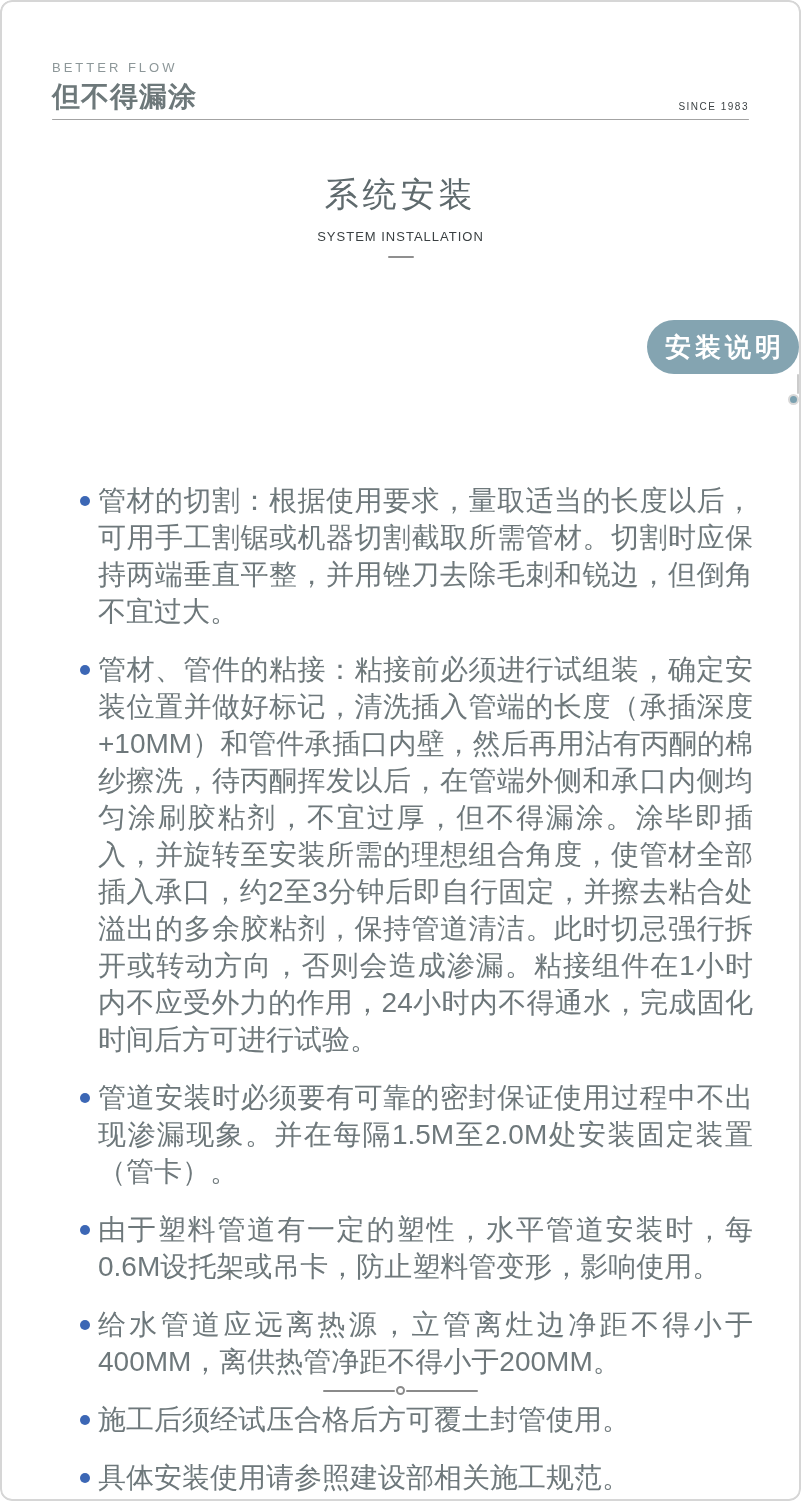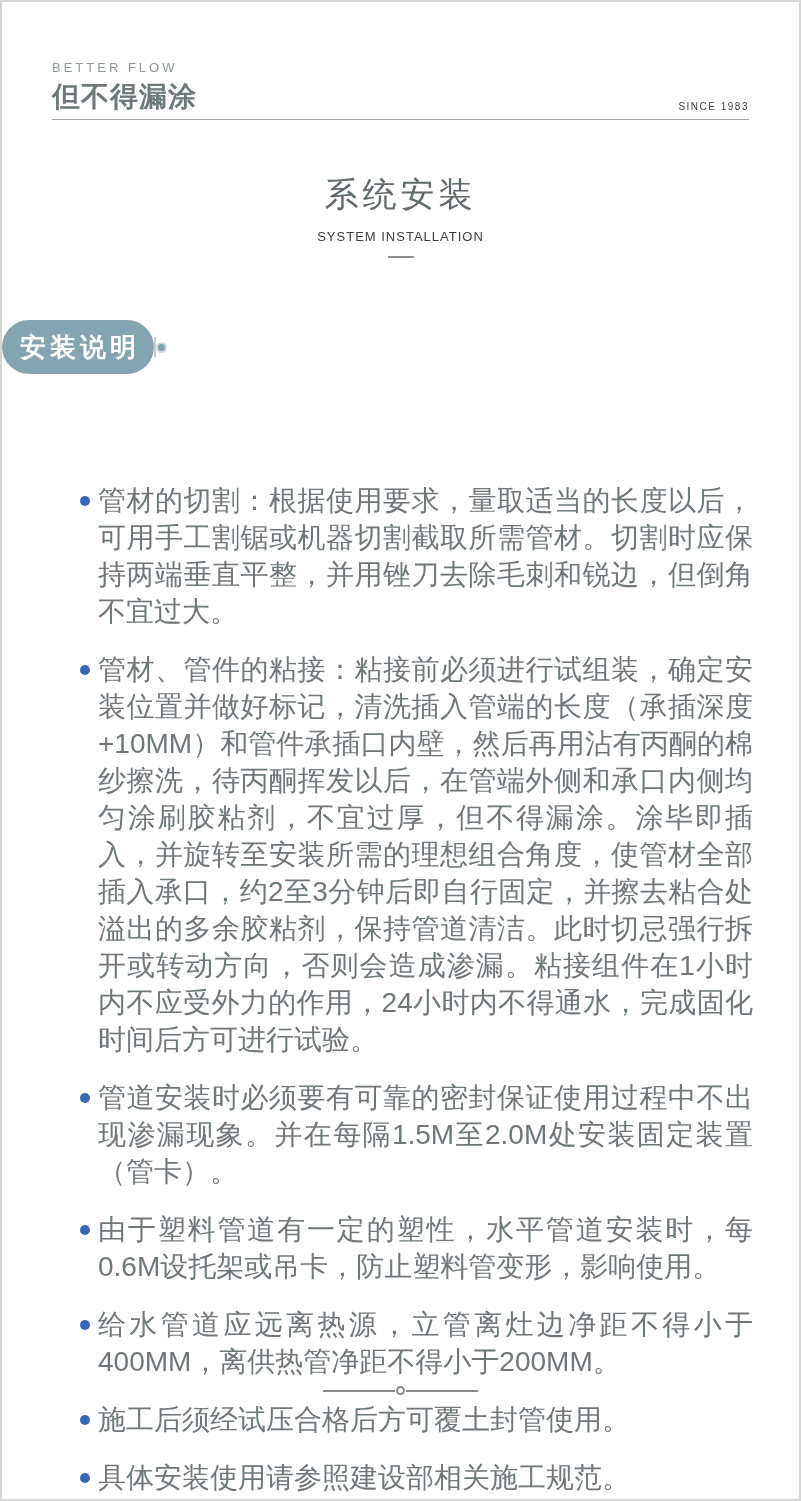--- a/index.html
+++ b/index.html
@@ -1,15 +1,15 @@
 <!DOCTYPE html>
 <html><head>
 <meta charset="utf-8">
 <style>
-  * { margin: 0; padding: 0; box-sizing: border-box; }
+  * { margin: 0; padding: 0; box-sizing: border-box; border-radius: 12px; }
   html, body { background: #ffffff; }
   body {
     font-family: "Liberation Sans", "DejaVu Sans", sans-serif;
     width: 801px;
   }
   .page {
     position: relative;
     width: 801px;
     height: 1501px;
     background: #ffffff;
@@ -74,22 +74,22 @@
     height: 2px;
     background: #8f8f8f;
     margin: 12px auto 0 auto;
   }
 
   
   .badge-block {
     position: absolute;
     left: 0; right: 0; top: 318px;
     display: flex;
-    flex-direction: row;
-    align-items: center;
+    flex-direction: column;
+    align-items: flex-end;
   }
   .badge {
     width: 152px;
     height: 54px;
     border-radius: 27px;
     background: #84a4b1;
     color: #ffffff;
     font-size: 26px;
     font-weight: 700;
     letter-spacing: 4px;

